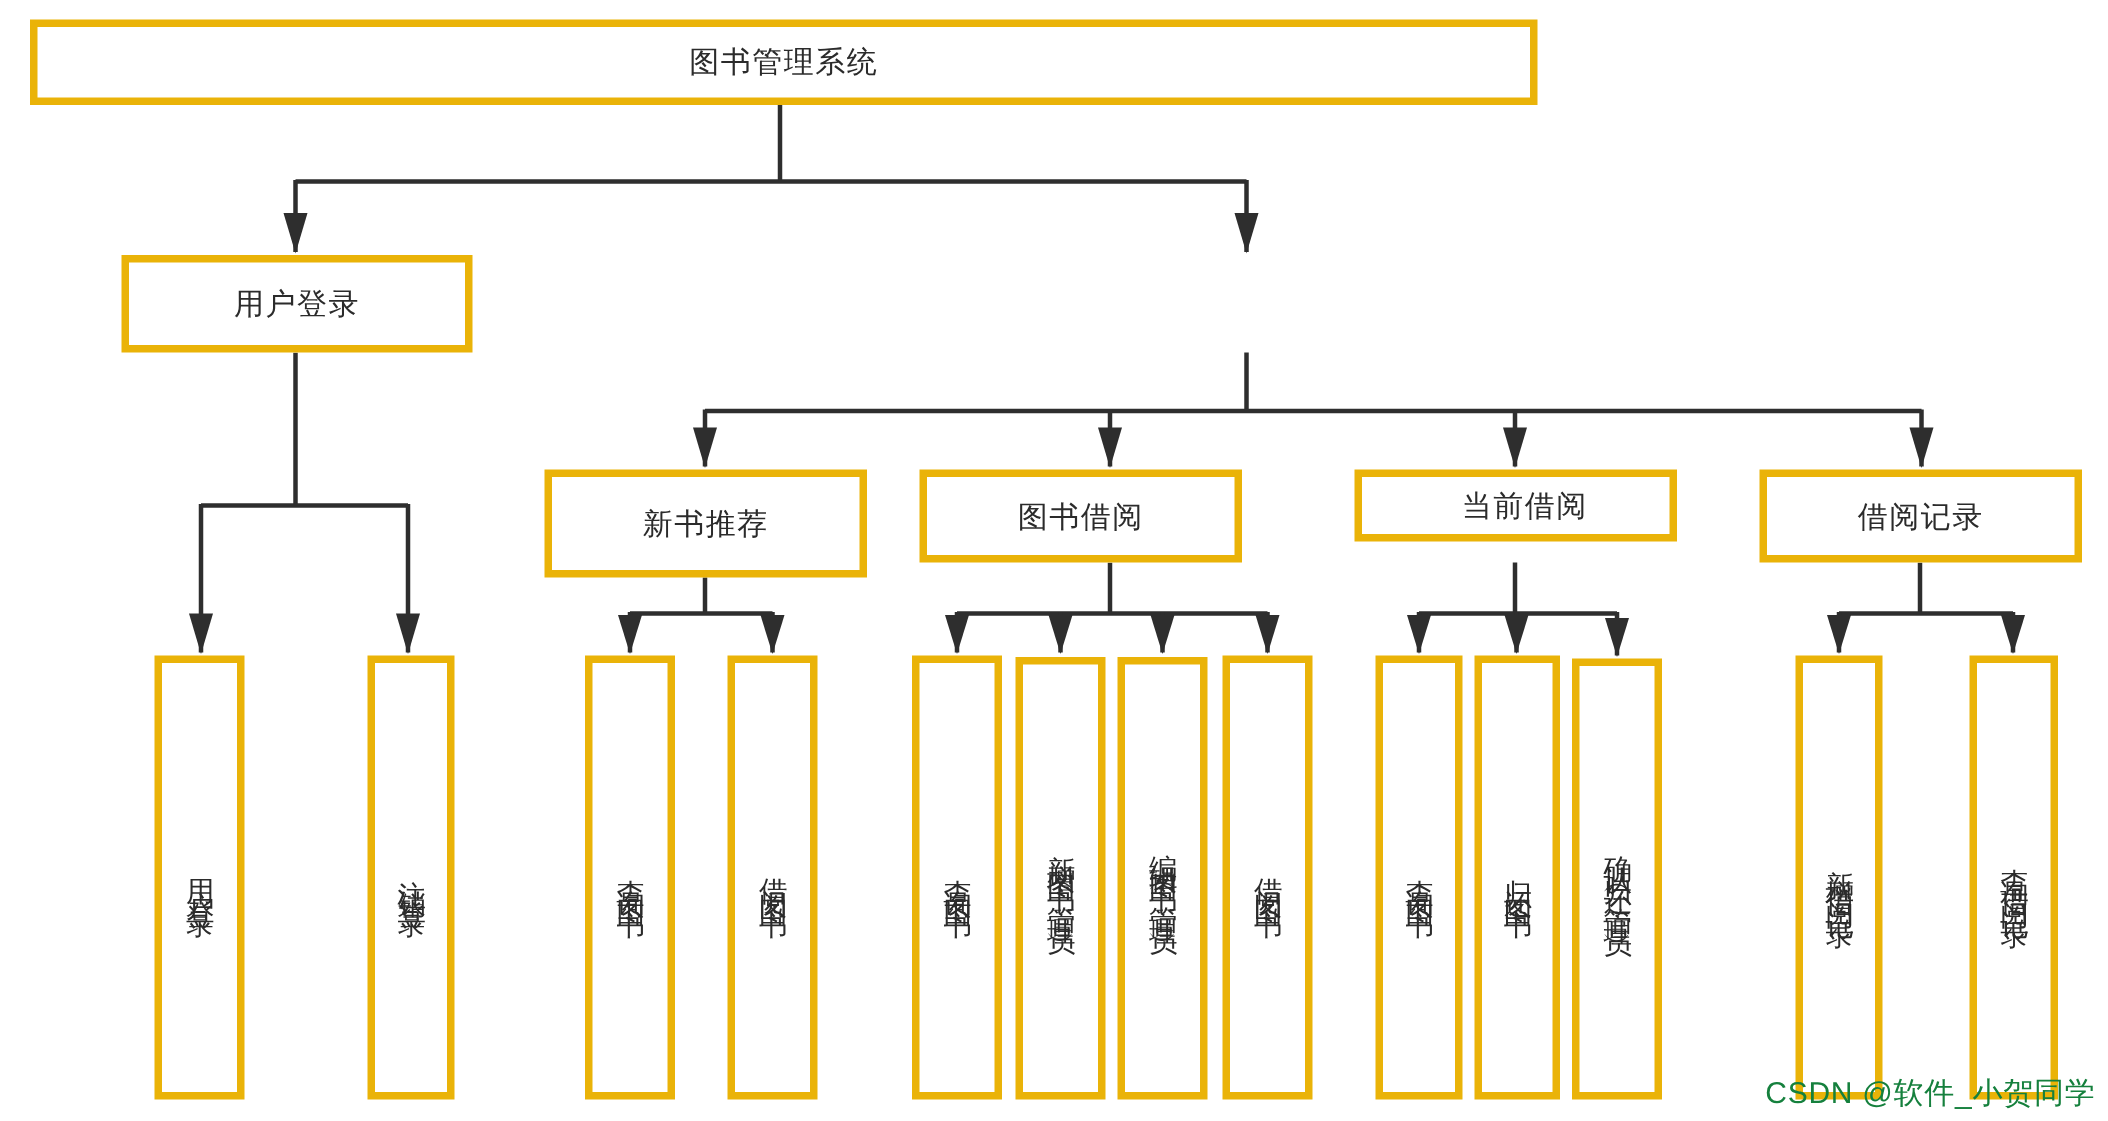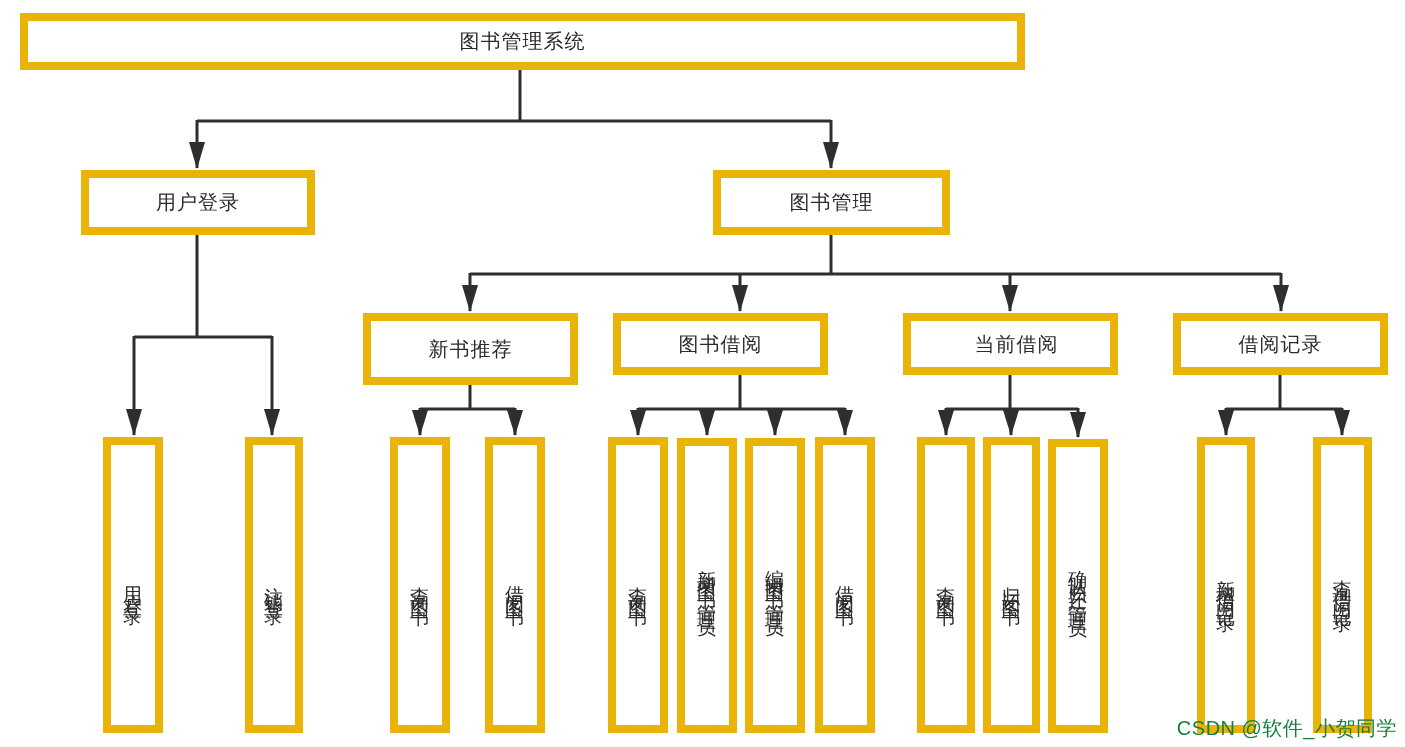--- a/index.html
+++ b/index.html
@@ -7,21 +7,21 @@
     position:relative;
     width:1405px;height:747px;
     background:#ffffff;
     font-family:"Liberation Sans","DejaVu Sans",sans-serif;
     overflow:hidden;
   }
   #wires{position:absolute;left:0;top:0;width:1405px;height:747px;}
   .node{
     position:absolute;
     background:#ffffff;
-    border:8px solid #eab308;
+    border:5px solid #eab308;
     box-sizing:border-box;
     display:flex;align-items:center;justify-content:center;
     color:#2b2b2b;
   }
   .hnode{font-size:20px;letter-spacing:1px;white-space:nowrap;}
   .vnode span{
     writing-mode:vertical-rl;
     text-orientation:mixed;
     font-size:19px;
     letter-spacing:7px;
@@ -108,31 +108,28 @@
     </g>
   </svg>
 
   <div class="node hnode" style="left:20px;top:13px;width:1005px;height:57px;">
     <span>图书管理系统</span>
   </div>
 
   <div class="node hnode" style="left:81px;top:170px;width:234px;height:65px;">
     <span>用户登录</span>
   </div>
-  <div class="node hnode" style="left:713px;top:170px;width:237px;height:65px;">
-    <span>图书管理</span>
-  </div>
 
   <div class="node hnode" style="left:363px;top:313px;width:215px;height:72px;">
     <span>新书推荐</span>
   </div>
   <div class="node hnode" style="left:613px;top:313px;width:215px;height:62px;">
     <span>图书借阅</span>
   </div>
-  <div class="node hnode" style="left:903px;top:313px;width:215px;height:62px;padding-left:12px;">
+  <div class="node hnode" style="left:903px;top:313px;width:215px;height:48px;padding-left:12px;">
     <span>当前借阅</span>
   </div>
   <div class="node hnode" style="left:1173px;top:313px;width:215px;height:62px;">
     <span>借阅记录</span>
   </div>
 
   <div class="node vnode" style="left:103px;top:437px;width:60px;height:296px;">
     <span>用户登录</span>
   </div>
   <div class="node vnode" style="left:245px;top:437px;width:58px;height:296px;">

